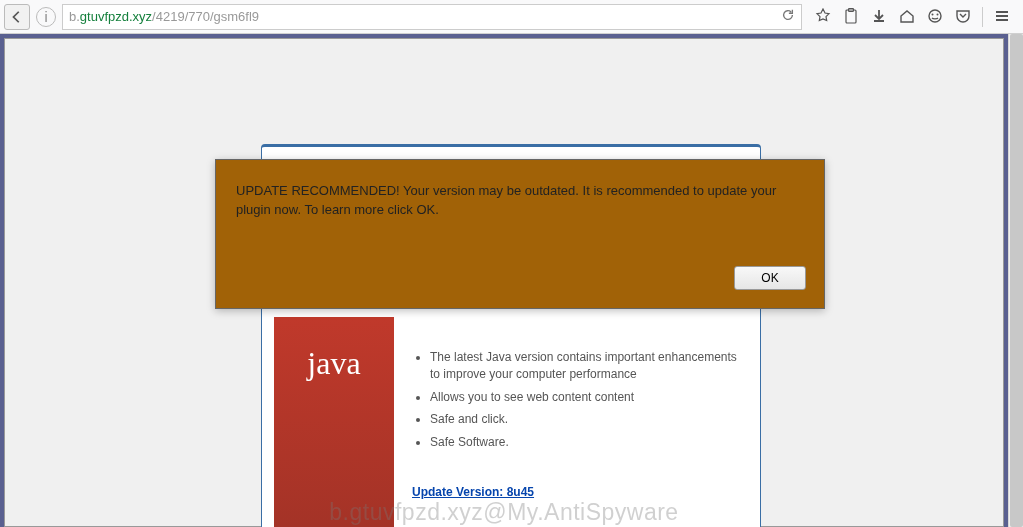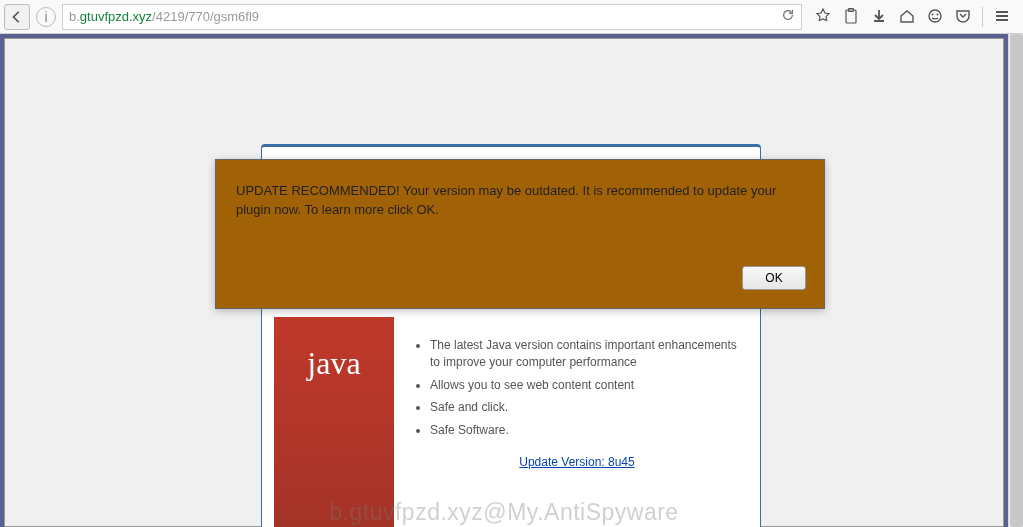--- a/index.html
+++ b/index.html
@@ -95,35 +95,34 @@
     width: 120px; height: 240px;
     background: linear-gradient(180deg,#c0392b,#a03226);
     color: #fff;
     display:flex; align-items:flex-start; justify-content:center;
     padding-top: 28px;
     font-family: Georgia, serif;
     font-size: 32px;
   }
   .java-content {
     position: absolute;
-    left: 150px; top: 190px;
+    left: 150px; top: 202px;
     width: 330px;
     font-size: 12px;
     color: #555;
   }
   .java-content ul { list-style: disc; padding-left: 18px; }
   .java-content li { margin-bottom: 6px; line-height: 1.4; }
   .update-link {
     display: block;
-    margin-top: 16px;
+    margin-top: 34px;
     color: #0645ad;
-    font-weight: normal;
+    font-weight: bold;
     text-decoration: underline;
     font-size: 12px;
-    text-align: center;
   }
 
   .alert-modal {
     position: absolute;
     left: 210px; top: 120px;
     width: 610px;
     background: #a16207;
     border: 1px solid #666;
     box-shadow: 0 2px 8px rgba(0,0,0,0.25);
     padding: 18px;
@@ -133,21 +132,21 @@
     font-size: 13px;
     color: #222;
     line-height: 1.45;
     padding: 4px 2px 6px 2px;
   }
   .alert-actions {
     display: flex; justify-content: flex-end;
     margin-top: 40px;
   }
   .ok-btn {
-    width: 64px; height: 24px;
+    width: 72px; height: 24px;
     background: linear-gradient(#f8f8f8,#e6e6e6);
     border: 1px solid #999;
     border-radius: 3px;
     font-size: 12px;
     cursor: pointer;
     display:flex; align-items:center; justify-content:center;
   }
 
   .watermark {
     position: absolute;

